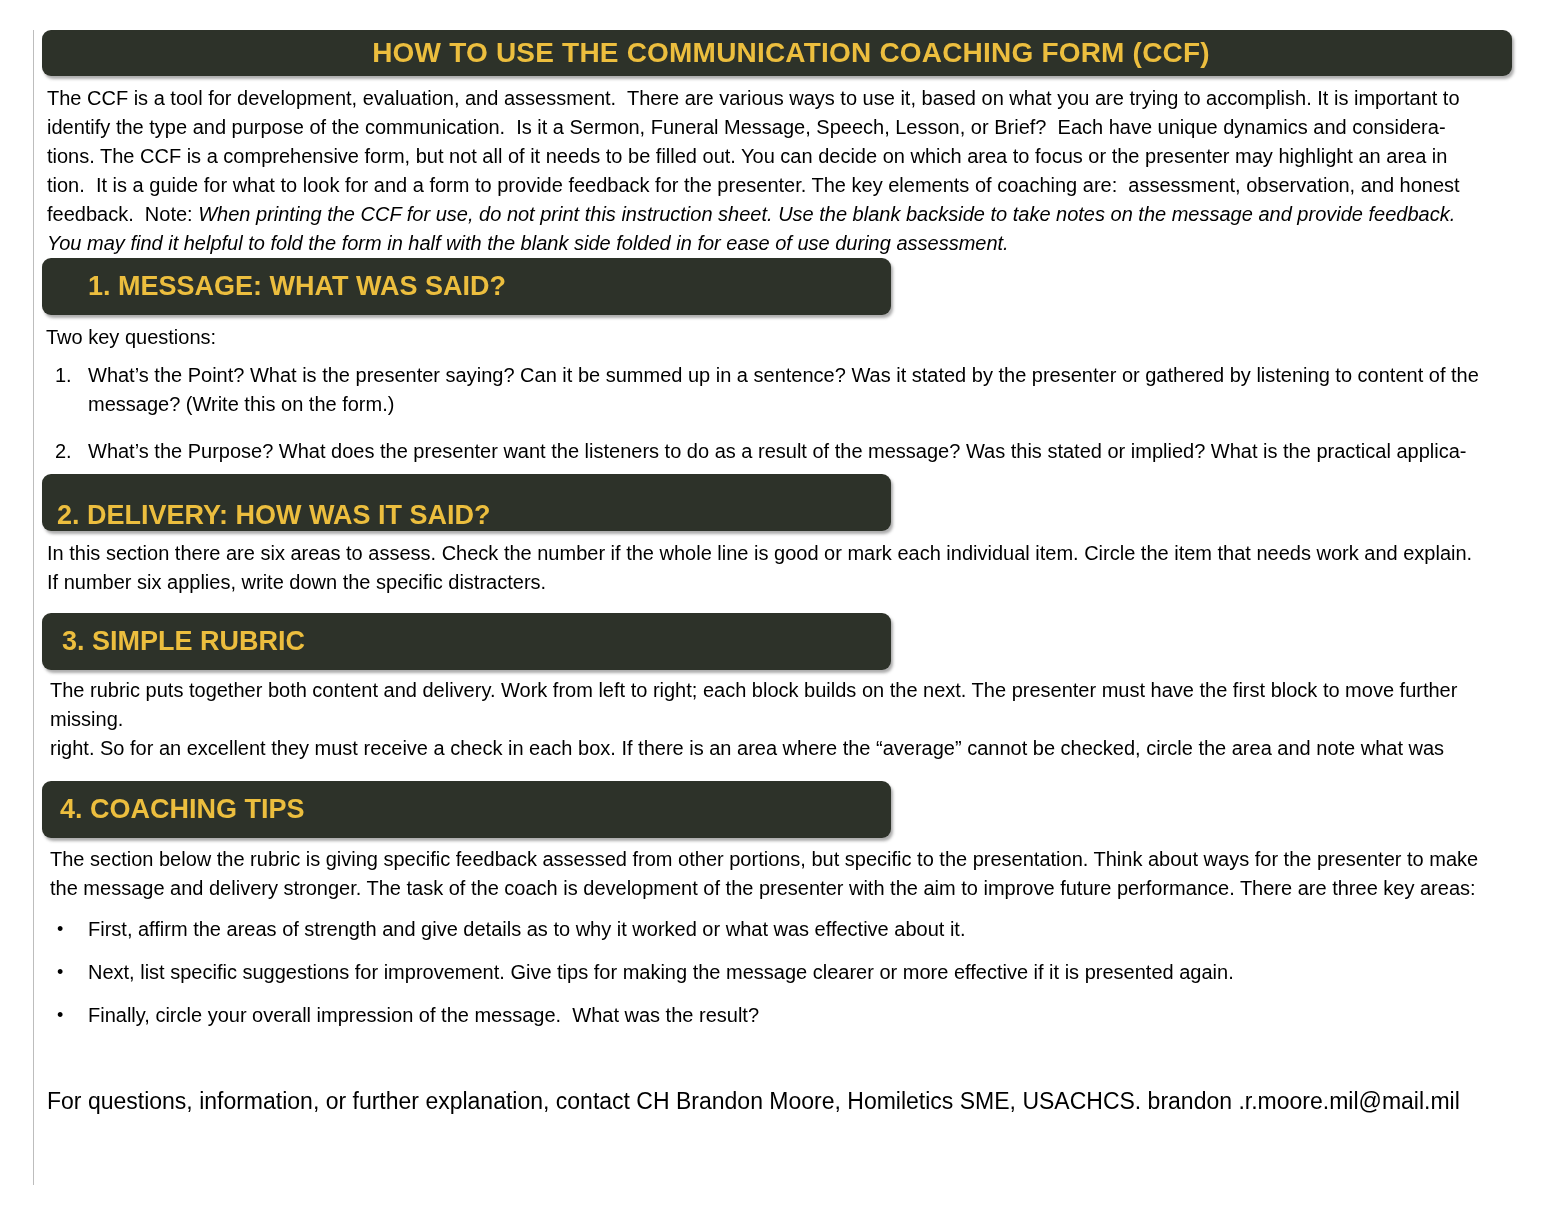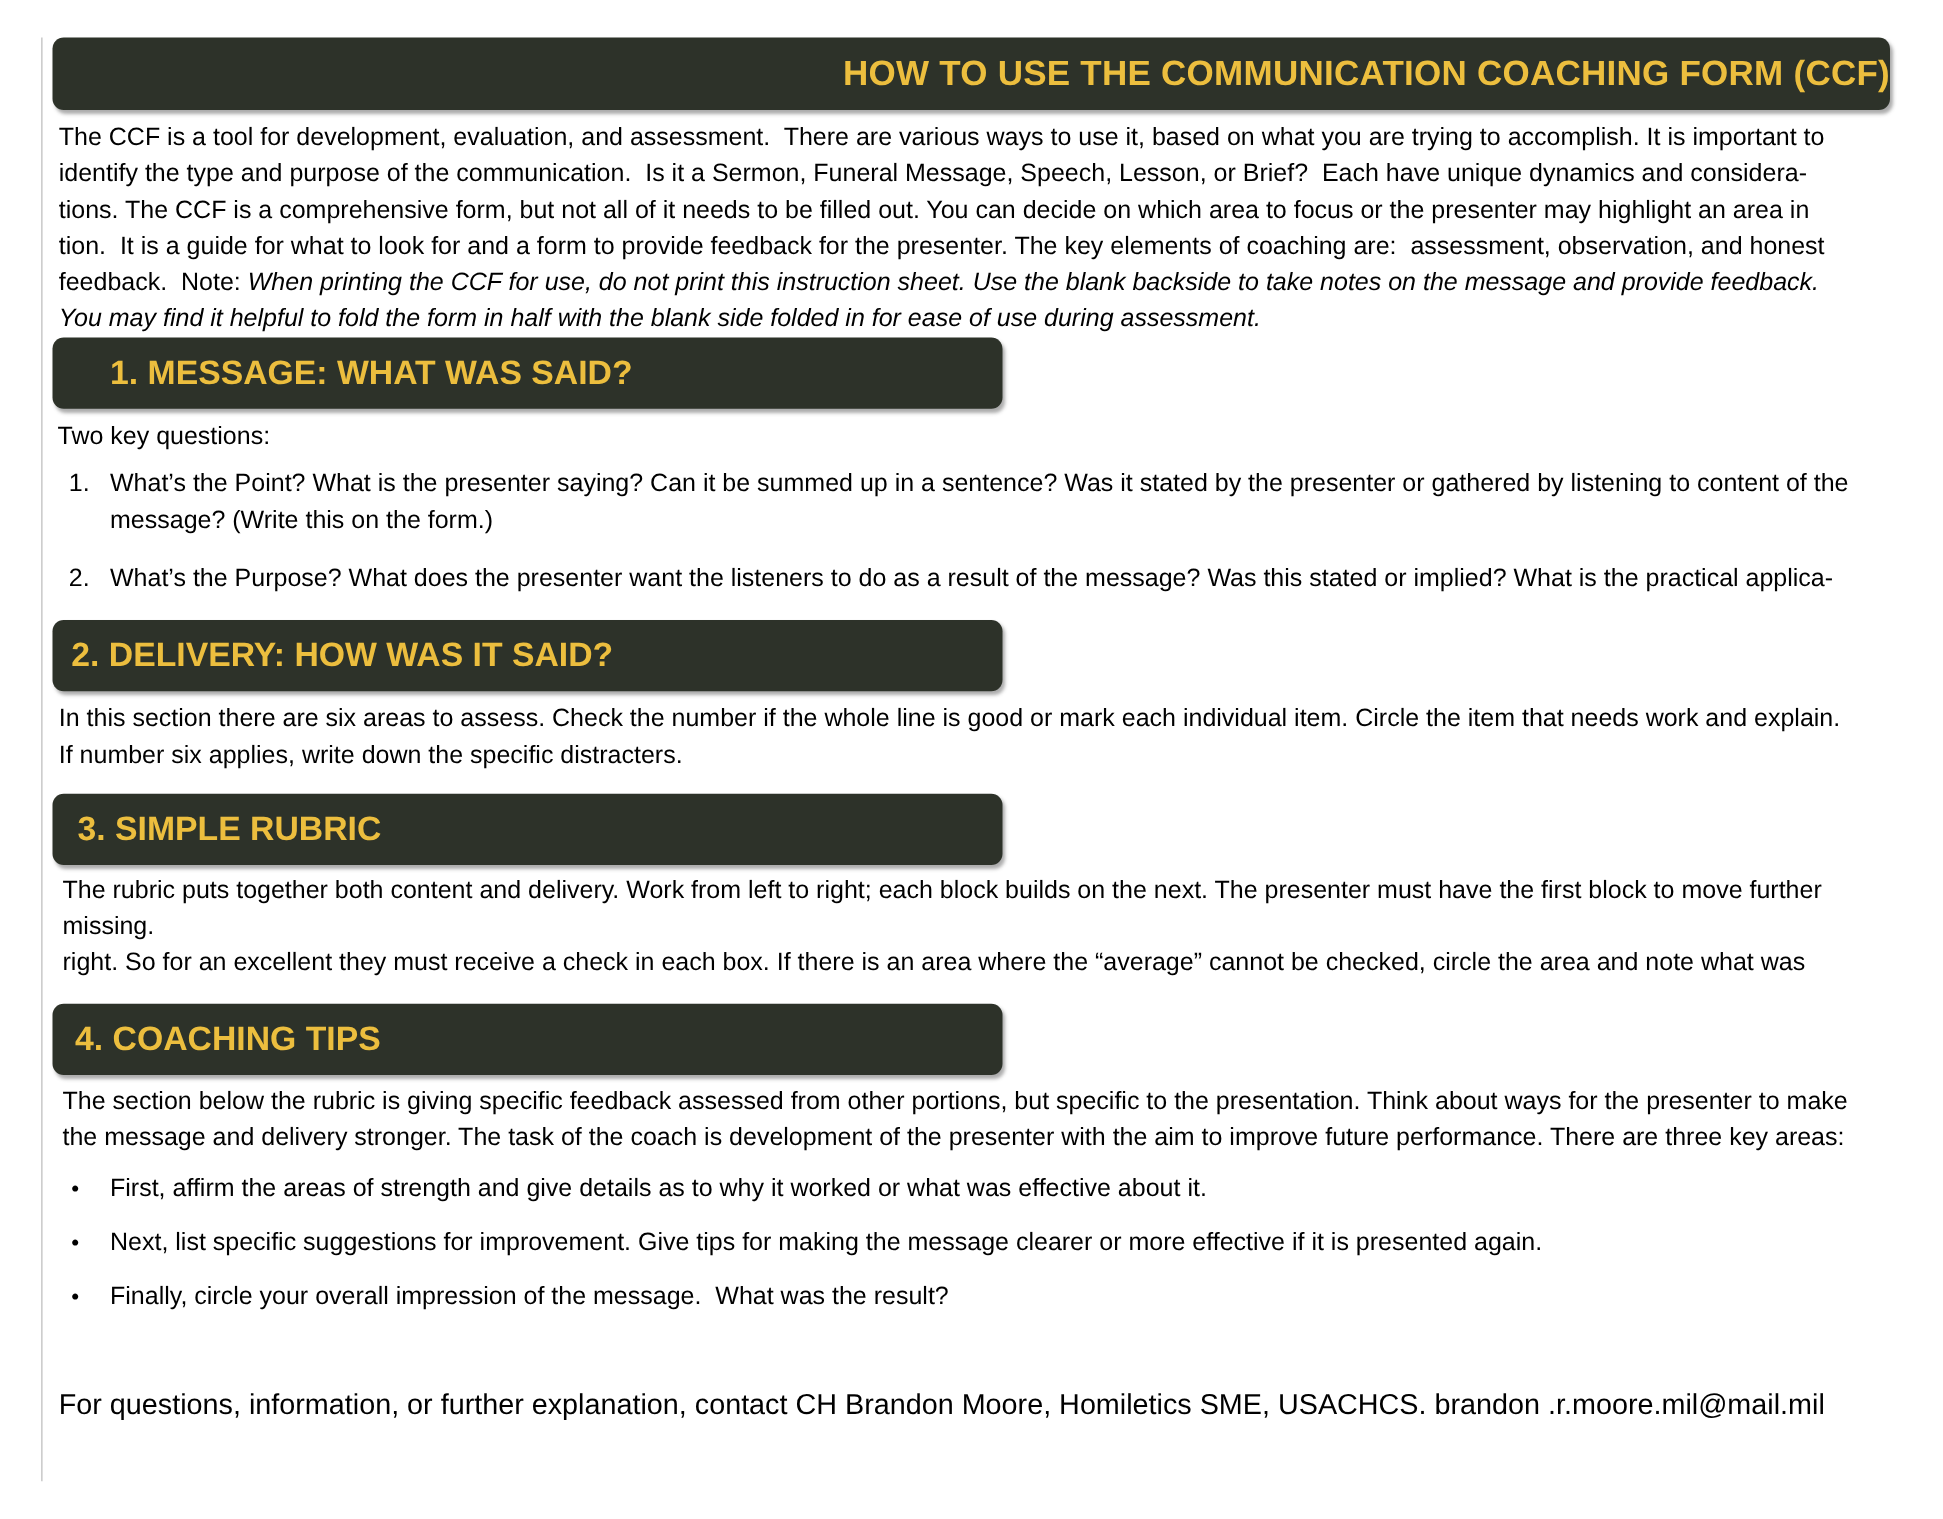--- a/index.html
+++ b/index.html
@@ -30,54 +30,54 @@
     left: 33px;
     top: 30px;
     width: 1px;
     height: 1155px;
     background: #9a9a9a;
     opacity: 0.65;
   }
   
   .title-bar {
     width: 1470px;
-    height: 58px;
+    height: 46px;
     background: var(--bar-bg, #2d3229);
     border-radius: 9px;
     box-shadow: 2px 3px 3px rgba(70,70,70,0.45);
     display: flex;
     align-items: center;
-    justify-content: flex-end;
+    justify-content: center;
     padding-left: 28px;
   }
   .title-bar span {
     color: var(--bar-fg, #ecbe3e);
     font-size: 28px;
     font-weight: bold;
     letter-spacing: 0.2px;
     white-space: pre;
   }
   .section-bar {
-    width: 760px;
+    width: 849px;
     height: 57px;
     background: var(--bar-bg, #2d3229);
     border-radius: 9px;
     box-shadow: 2px 3px 3px rgba(70,70,70,0.45);
     display: flex;
     align-items: center;
   }
   .section-bar span {
     color: var(--bar-fg, #ecbe3e);
     font-size: 27px;
     font-weight: bold;
     white-space: pre;
   }
   .section-bar.s1 { margin-top: 0;  }
   .section-bar.s1 span { padding-left: 46px; }
-  .section-bar.s2 { margin-top: 18px; }
+  .section-bar.s2 { margin-top: 8px; align-items: flex-end; }
   .section-bar.s2 span { padding-left: 15px; }
   .section-bar.s3 { margin-top: 16px; }
   .section-bar.s3 span { padding-left: 20px; }
   .section-bar.s4 { margin-top: 18px; }
   .section-bar.s4 span { padding-left: 18px; }
   
   .line {
     font-size: 20px;
     line-height: 29px;
     white-space: pre;

